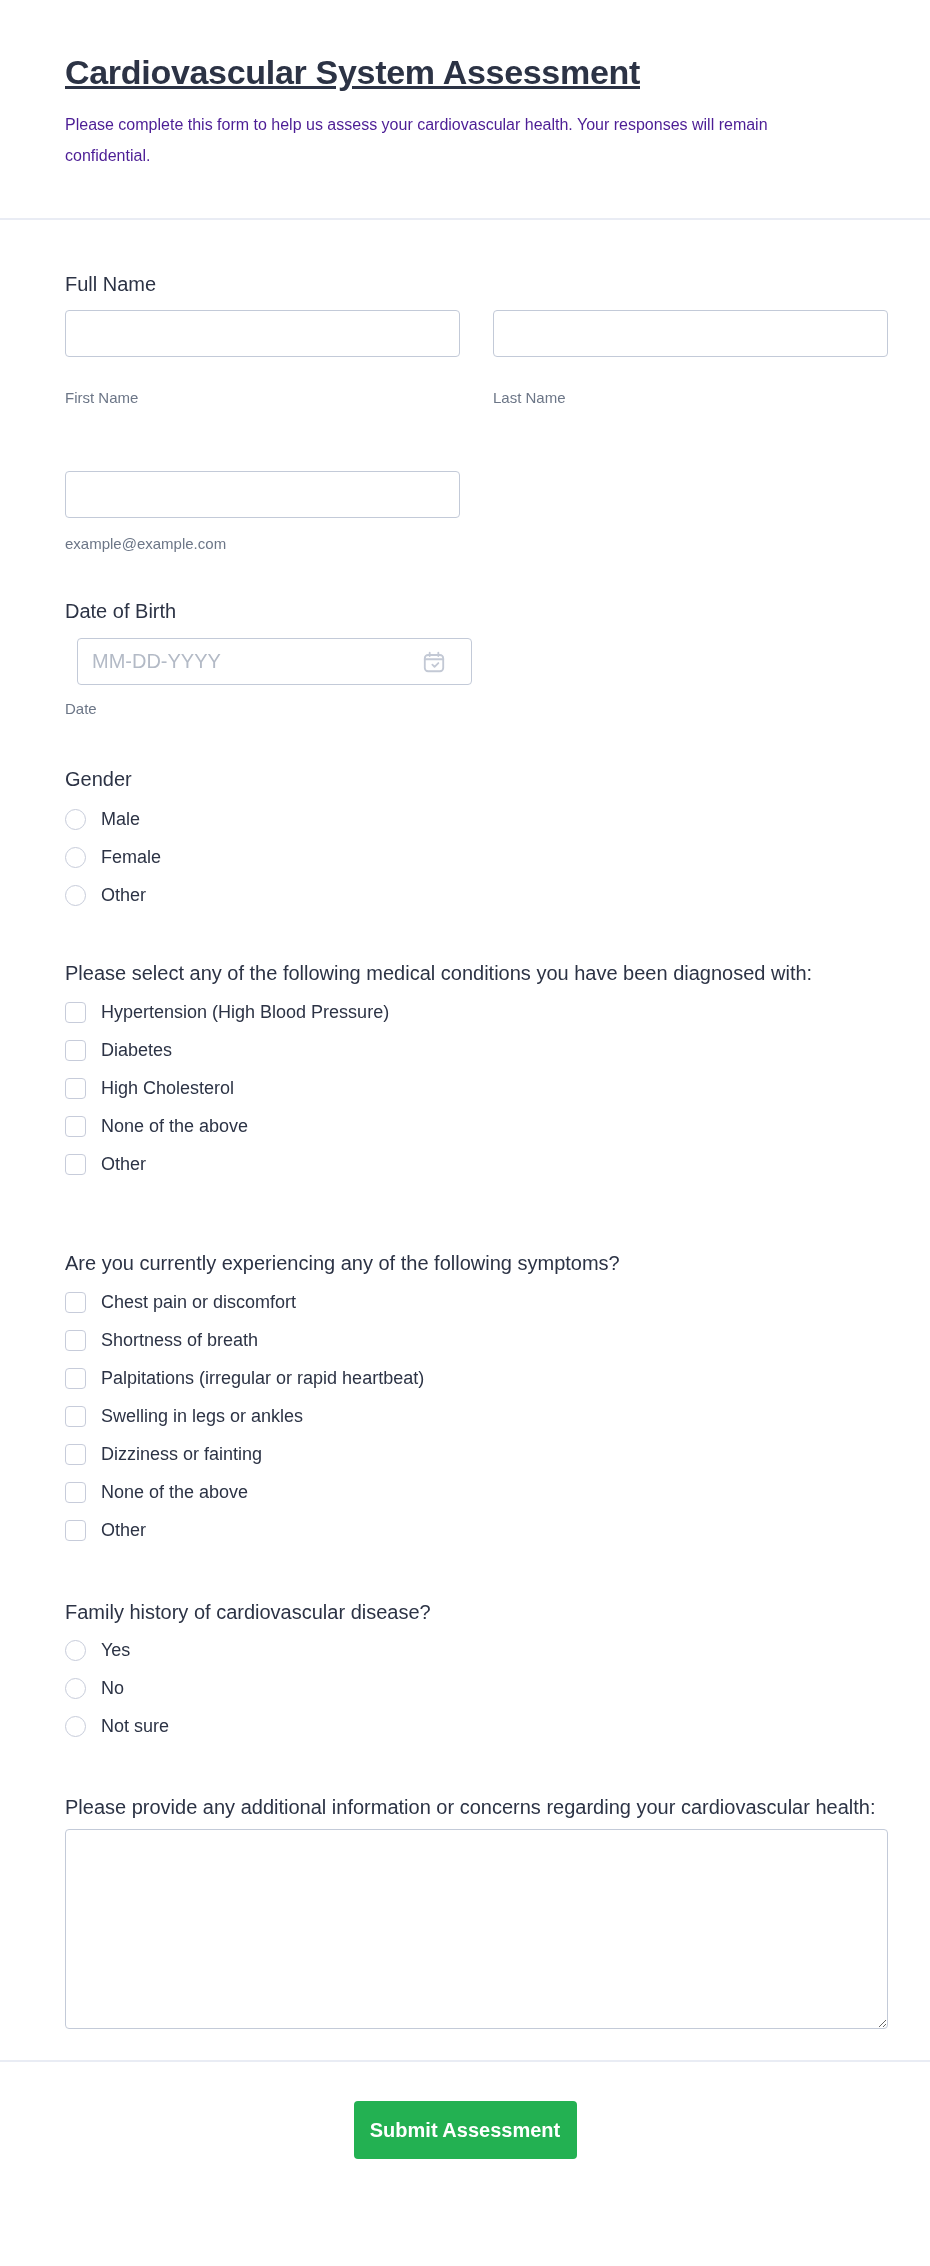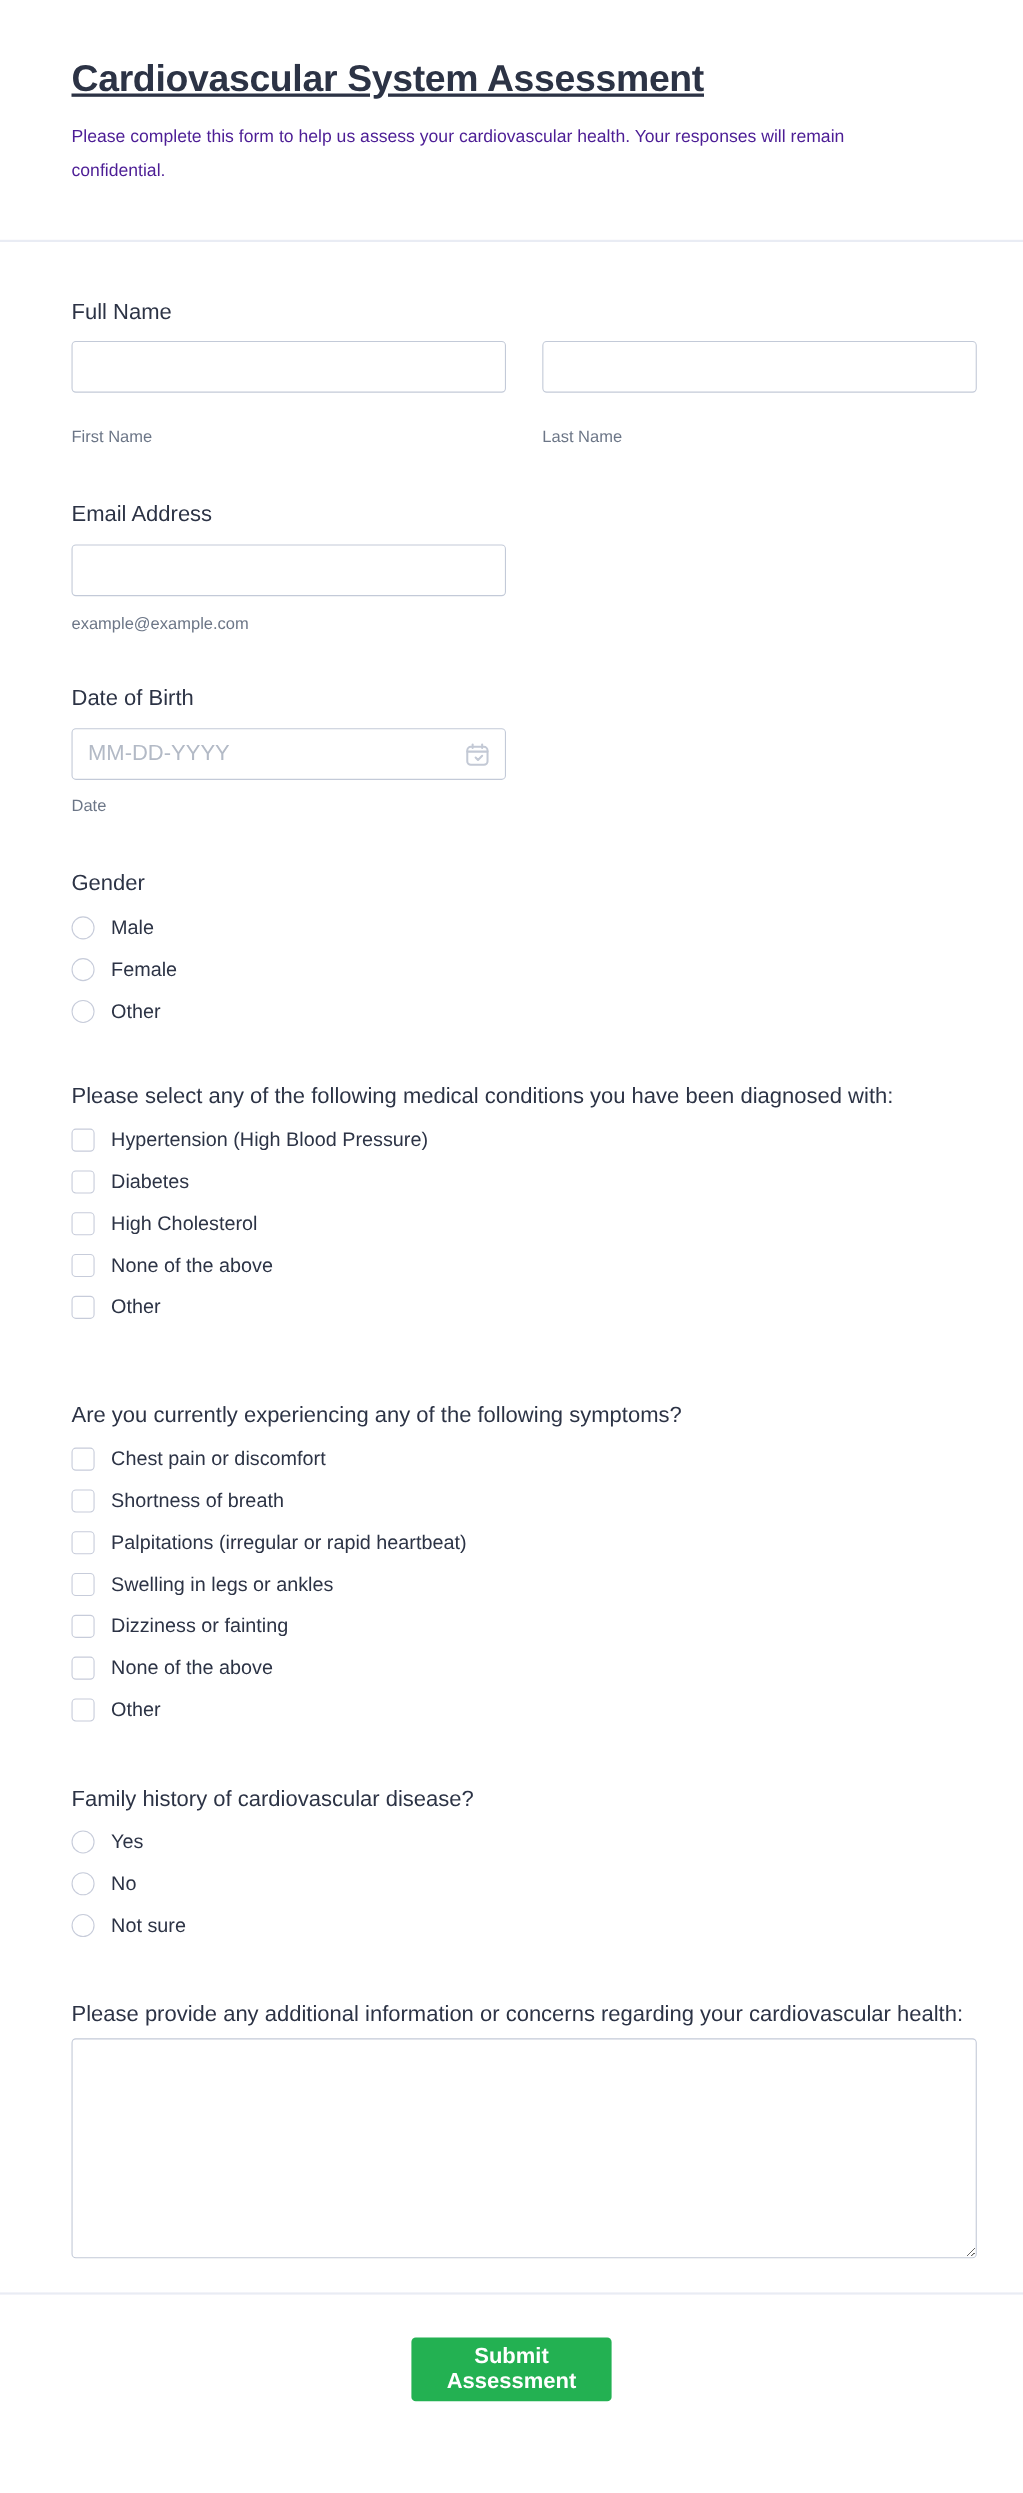--- a/index.html
+++ b/index.html
@@ -50,21 +50,21 @@
   }
   .text-input::placeholder { color:#b3bac6; opacity:1; }
   .sublabel-row { margin-top:32px; display:flex; gap:33px; }
   .sublabel-row .sublabel { flex:1; }
   .sublabel {
     display:block; font-size:15px; line-height:18px; color:#6c7687; font-weight:400;
   }
   .mt15 { margin-top:15px; }
   .mt17 { margin-top:17px; }
   .date-wrap { margin-top:15px; position:relative; width:395px; }
-  .date-wrap .text-input { width:100%; padding-right:32px; }
+  .date-wrap .text-input { width:100%; padding-right:32px;margin-left:12px; }
   .cal-icon {
     position:absolute; right:13px; top:50%; transform:translateY(-50%);
     width:26px; height:26px; cursor:pointer;
   }
   .opts { margin-top:18px; }
   .opts.tight { margin-top:17px; }
   .opts.tighter { margin-top:16px; }
   .opt { display:flex; align-items:center; height:21px; margin-bottom:17px; cursor:pointer; }
   .opt:last-child { margin-bottom:0; }
   .radio, .checkbox {
@@ -87,21 +87,21 @@
   }
   .bottom-divider {
     margin:31px 0 0 -65px; width:930px; height:0;
     border-top:2px solid #e9ecf4;
   }
   .submit-row {
     margin:39px 0 0 -65px; width:930px;
     display:flex; justify-content:center;
   }
   .submit-btn {
-    width:182px; height:58px;
+    width:223px; height:58px;
     border:none; border-radius:4px;
     background:#23b152; color:#ffffff;
     font-family:"Liberation Sans", sans-serif;
     font-size:20px; font-weight:700; cursor:pointer;
   }
 </style>
 </head>
 <body>
 
 <div class="header">
@@ -117,21 +117,20 @@
       <input type="text" class="text-input" value="" style="">
       <input type="text" class="text-input" value="" style="">
     </div>
     <div class="sublabel-row">
       <span class="sublabel">First Name</span>
       <span class="sublabel">Last Name</span>
     </div>
   </section>
 
   <section class="q-email">
-    <div class="qlabel">Email Address</div>
     <input type="text" class="text-input mt15" value="" style="">
     <span class="sublabel mt17">example@example.com</span>
   </section>
 
   <section class="q-dob">
     <div class="qlabel">Date of Birth</div>
     <div class="date-wrap">
       <input type="text" class="text-input" placeholder="MM-DD-YYYY" style="">
       <svg class="cal-icon" viewBox="0 0 24 24" fill="none" stroke="#c3c9d5" stroke-width="1.7" stroke-linecap="round" stroke-linejoin="round">
         <rect x="3.5" y="5.5" width="17" height="15" rx="3"></rect>

